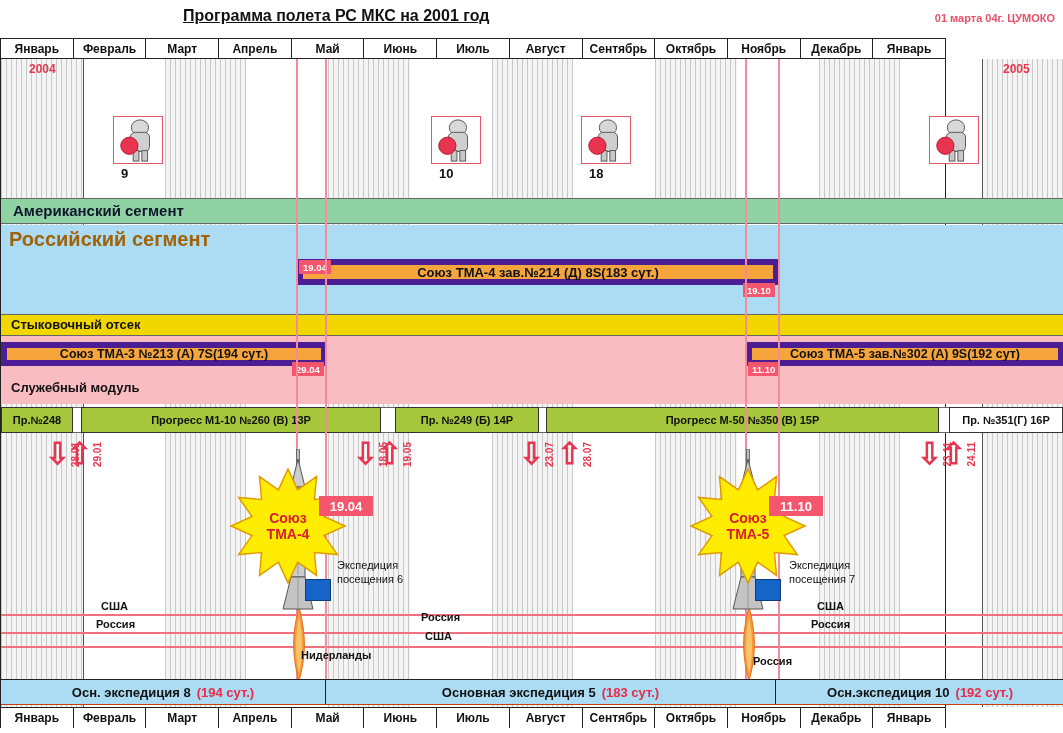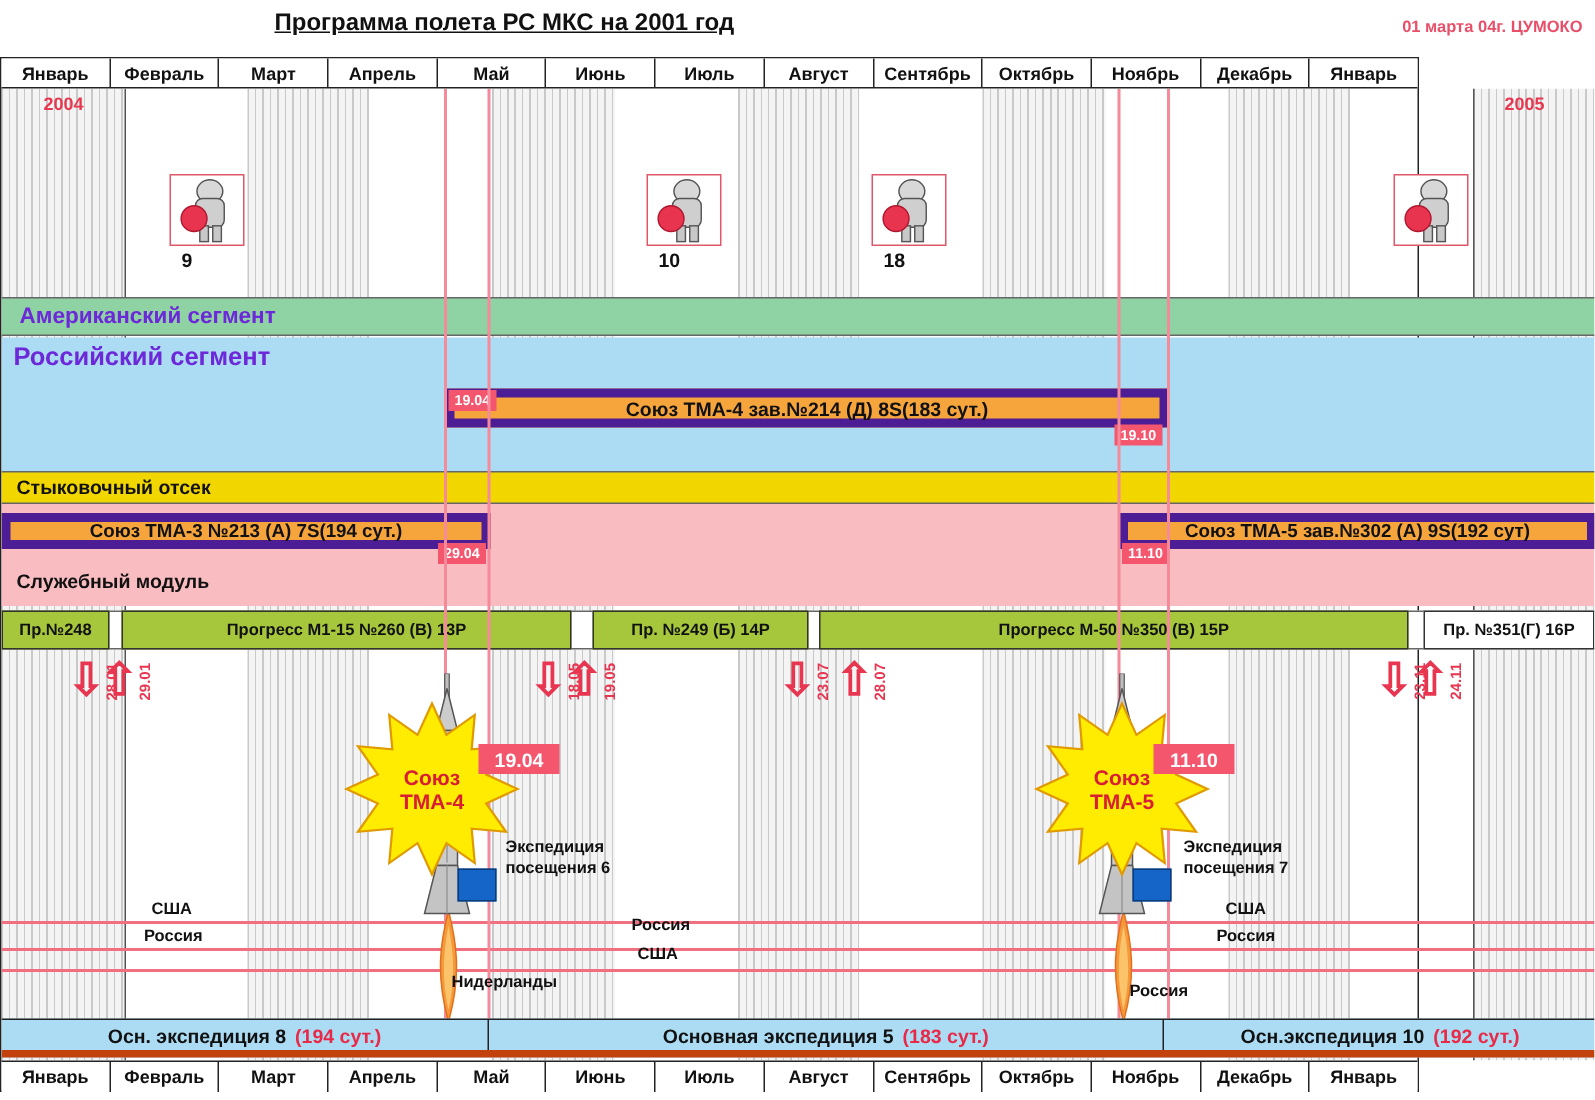--- a/index.html
+++ b/index.html
@@ -22,23 +22,23 @@
           background:repeating-linear-gradient(90deg,#c9c9c9 0 1px,#f4f4f4 1px 5px)}
   .year-sep{position:absolute;top:0;height:100%;width:1px;background:#555;z-index:1}
   .year{position:absolute;top:3px;font-size:12px;font-weight:bold;color:#e83850;z-index:3}
 
   .crew{position:absolute;top:57px;width:50px;height:48px;background:#fff;border:1px solid #e05868;z-index:3}
   .crew svg{width:100%;height:100%;display:block}
   .crew-num{position:absolute;font-size:13px;font-weight:bold;z-index:3}
 
   .band{position:absolute;left:0;width:100%;z-index:2;border-top:1px solid #666;border-bottom:1px solid #666}
   .band-american{top:139px;height:26px;background:#8fd2a4}
-  .band-american .lbl{padding-left:12px;line-height:24px;font-size:15px;font-weight:bold;color:#6d28d9}
+  .band-american .lbl{padding-left:12px;line-height:24px;font-size:15px;font-weight:bold;color:#0f172a}
   .region-russian{top:166px;height:89px;background:#abdcf4;border:none}
-  .russian-heading{position:absolute;left:8px;top:169px;font-size:17px;font-weight:bold;color:#6d28d9;z-index:3}
+  .russian-heading{position:absolute;left:8px;top:169px;font-size:20px;font-weight:bold;color:#a16207;z-index:3}
   .fgb-label{position:absolute;left:10px;top:237px;font-size:13px;font-weight:bold;color:#0d2f57;z-index:3}
   .band-docking{top:255px;height:22px;background:#f2d600}
   .band-docking .lbl{padding-left:10px;line-height:20px;font-size:13px;font-weight:bold;color:#111}
   .region-pink{top:277px;height:68px;background:#f9bcc0;border:none}
   .service-label{position:absolute;left:10px;top:321px;font-size:13px;font-weight:bold;color:#111;z-index:3}
 
   .soyuz-bar{position:absolute;height:24px;background:#f6a53c;border:6px solid #4c1d95;z-index:3;
              display:flex;align-items:center;justify-content:center;font-size:12.5px;font-weight:bold;white-space:nowrap}
   .bar-tma4{left:296px;top:200px;width:482px;height:26px;font-size:13px}
   .bar-tma3{left:0;top:283px;width:326px}
@@ -60,25 +60,25 @@
 
   .vline{position:absolute;top:0;height:620px;width:2px;background:#f58a9a;z-index:4}
   .hline{position:absolute;left:0;width:100%;height:2px;background:#f0707f;z-index:2}
 
   .rocket{position:absolute;top:390px;width:34px;height:166px;z-index:6}
   .flame{position:absolute;top:548px;width:22px;height:76px;z-index:5}
   .burst{position:absolute;top:408px;width:118px;height:118px;z-index:7}
   .burst-text{position:absolute;inset:0;display:flex;flex-direction:column;align-items:center;justify-content:center;
               font-weight:bold;color:#d81d35;font-size:14px;line-height:1.15;text-align:center}
   .flag{position:absolute;top:520px;width:26px;height:22px;background:#1565c8;border:1px solid #0c3c78;z-index:6}
-  .visit{position:absolute;top:499px;width:100px;font-size:11px;font-weight:bold;z-index:6;line-height:1.3}
+  .visit{position:absolute;top:499px;width:100px;font-size:11px;font-weight:normal;z-index:6;line-height:1.3}
   .country{position:absolute;font-size:11px;font-weight:bold;z-index:6;white-space:nowrap}
 
   .exp-band{position:absolute;top:620px;left:0;width:100%;height:26px;display:flex;background:#abdcf4;
-            border-top:1px solid #222;border-bottom:5px solid #c2410c;z-index:5}
+            border-top:1px solid #222;border-bottom:1px solid #c2410c;z-index:5}
   .exp-cell{display:flex;align-items:center;justify-content:center;font-size:13px;font-weight:bold;border-right:1px solid #222;white-space:nowrap}
   .exp-cell:last-child{border-right:none}
   .exp-cell .dur{color:#e82a48;margin-left:6px}
 </style>
 </head>
 <body>
 
 <div class="stage">
   <div class="title">Программа полета РС МКС на 2001 год</div>
   <div class="stamp">01 марта 04г. ЦУМОКО</div>
@@ -177,21 +177,21 @@
 
       <div class="band region-pink"></div>
       <div class="soyuz-bar bar-tma3">Союз ТМА-3  №213 (А)  7S(194 сут.)</div>
       <div class="chip" style="left:291px;top:303px">29.04</div>
       <div class="soyuz-bar bar-tma5">Союз ТМА-5  зав.№302 (А)  9S(192 сут)</div>
       <div class="chip" style="left:747px;top:303px">11.10</div>
       <div class="service-label">Служебный модуль</div>
 
       <div class="band band-progress"></div>
       <div class="prog-seg" style="left:0;width:72px">Пр.№248</div>
-      <div class="prog-seg" style="left:80px;width:300px">Прогресс М1-15  №260 (В) 13Р</div>
+      <div class="prog-seg" style="left:80px;width:300px">Прогресс М1-10  №260 (В) 13Р</div>
       <div class="prog-seg" style="left:394px;width:144px">Пр. №249 (Б) 14Р</div>
       <div class="prog-seg" style="left:545px;width:393px">Прогресс М-50  №350 (В) 15Р</div>
       <div class="prog-seg white" style="left:948px;width:114px">Пр. №351(Г) 16Р</div>
 
       <div class="arrow-item" style="left:44px">
         <span class="arrow-glyph">⇩</span>
         <span class="arrow-date">28.01</span>
       </div>
       <div class="arrow-item" style="left:66px">
         <span class="arrow-glyph">⇧</span>

